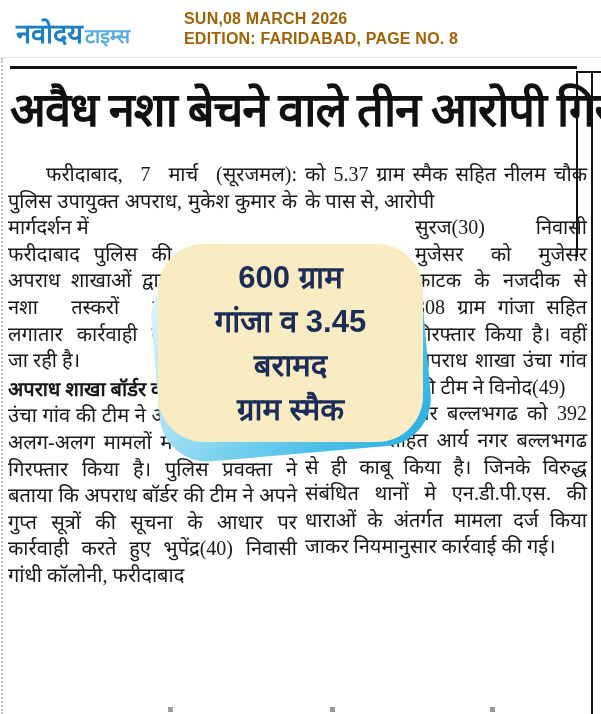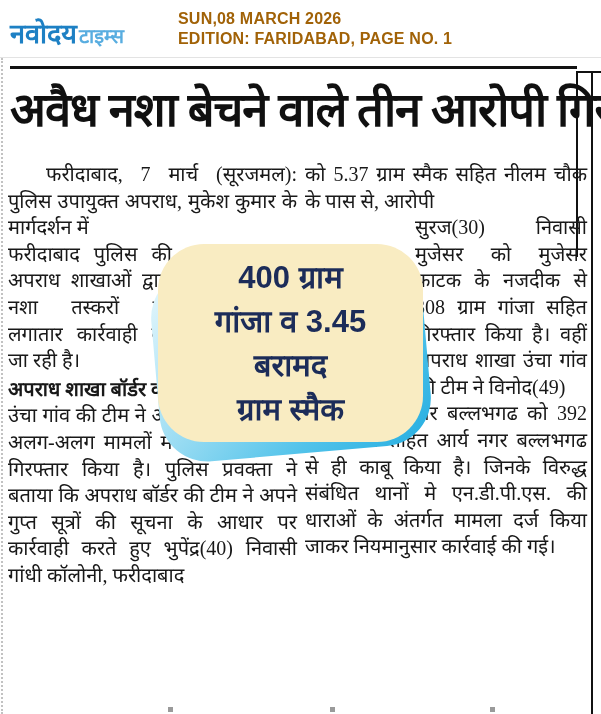--- a/index.html
+++ b/index.html
@@ -7,21 +7,21 @@
   body {
     position: relative;
     width: 601px; height: 714px;
     background: #ffffff;
     overflow: hidden;
     font-family: "Liberation Serif", "DejaVu Serif", serif;
     color: #1c1c1c;
   }
 
   
-  .header { position: absolute; top: 6px; left: 10px; width: 580px; height: 48px; display: flex; align-items: flex-start; }
+  .header { position: absolute; top: 6px; left: 16px; width: 580px; height: 48px; display: flex; align-items: flex-start; }
   .logo { display: flex; align-items: baseline; margin-top: 8px; width: 150px; }
   .logo-main { font-family: "Liberation Sans", sans-serif; font-weight: bold; font-size: 27px; color: #1d80c4; letter-spacing: 0px; }
   .logo-sub  { font-family: "Liberation Sans", sans-serif; font-weight: bold; font-size: 20px; color: #58ade0; margin-left: 2px; }
   .header-text { margin-left: 18px; font-family: "Liberation Sans", sans-serif; font-weight: bold; font-size: 16px; line-height: 20px; color: #a16207; margin-top: 3px; letter-spacing: 0.2px; }
 
   
   .scan-hline { position: absolute; top: 57px; left: 0; width: 601px; height: 1px; background: #e3e3e3; }
   .scan-dotted-left { position: absolute; top: 58px; left: 1px; height: 656px; width: 0; border-left: 2px dotted #c2c2c2; }
   .scan-mark { position: absolute; background: #9a9a9a; width: 5px; height: 5px; bottom: 2px; }
 
@@ -77,21 +77,21 @@
 </head>
 <body>
 
 <div class="header">
   <div class="logo">
     <span class="logo-main">नवोदय</span>
     <span class="logo-sub">टाइम्स</span>
   </div>
   <div class="header-text">
     <div>SUN,08 MARCH 2026</div>
-    <div>EDITION: FARIDABAD, PAGE NO. 1</div>
+    <div>EDITION: FARIDABAD, PAGE NO. 8</div>
   </div>
 </div>
 
 <div class="scan-hline"></div>
 <div class="scan-dotted-left"></div>
 <div class="scan-mark" style="left:168px;"></div>
 <div class="scan-mark" style="left:330px;"></div>
 <div class="scan-mark" style="left:490px;"></div>
 
 <div class="top-rule"></div>
@@ -111,18 +111,18 @@
 <div class="col col-right">
   <p class="cr-p1">को 5.37 ग्राम स्मैक सहित नीलम चौक के पास से, आरोपी</p>
   <p class="cr-p2">सुरज(30) निवासी मुजेसर को मुजेसर फाटक के नजदीक से 308 ग्राम गांजा सहित गिरफ्तार किया है। वहीं अपराध शाखा उंचा गांव की टीम ने विनोद(49)</p>
   <p class="cr-p3">निवासी आर्य नगर बल्लभगढ को 392 ग्राम गांजा सहित आर्य नगर बल्लभगढ से ही काबू किया है। जिनके विरुद्ध संबंधित थानों मे एन.डी.पी.एस. की धाराओं के अंतर्गत मामला दर्ज किया जाकर नियमानुसार कार्रवाई की गई।</p>
 </div>
 
 <div class="callout">
   <div class="callout-accent"></div>
   <div class="callout-card"></div>
   <div class="callout-text">
-    <div>400 ग्राम</div>
+    <div>600 ग्राम</div>
     <div>गांजा व 3.45</div>
     <div>बरामद</div>
     <div>ग्राम स्मैक</div>
   </div>
 </div>
 
 </body></html>

